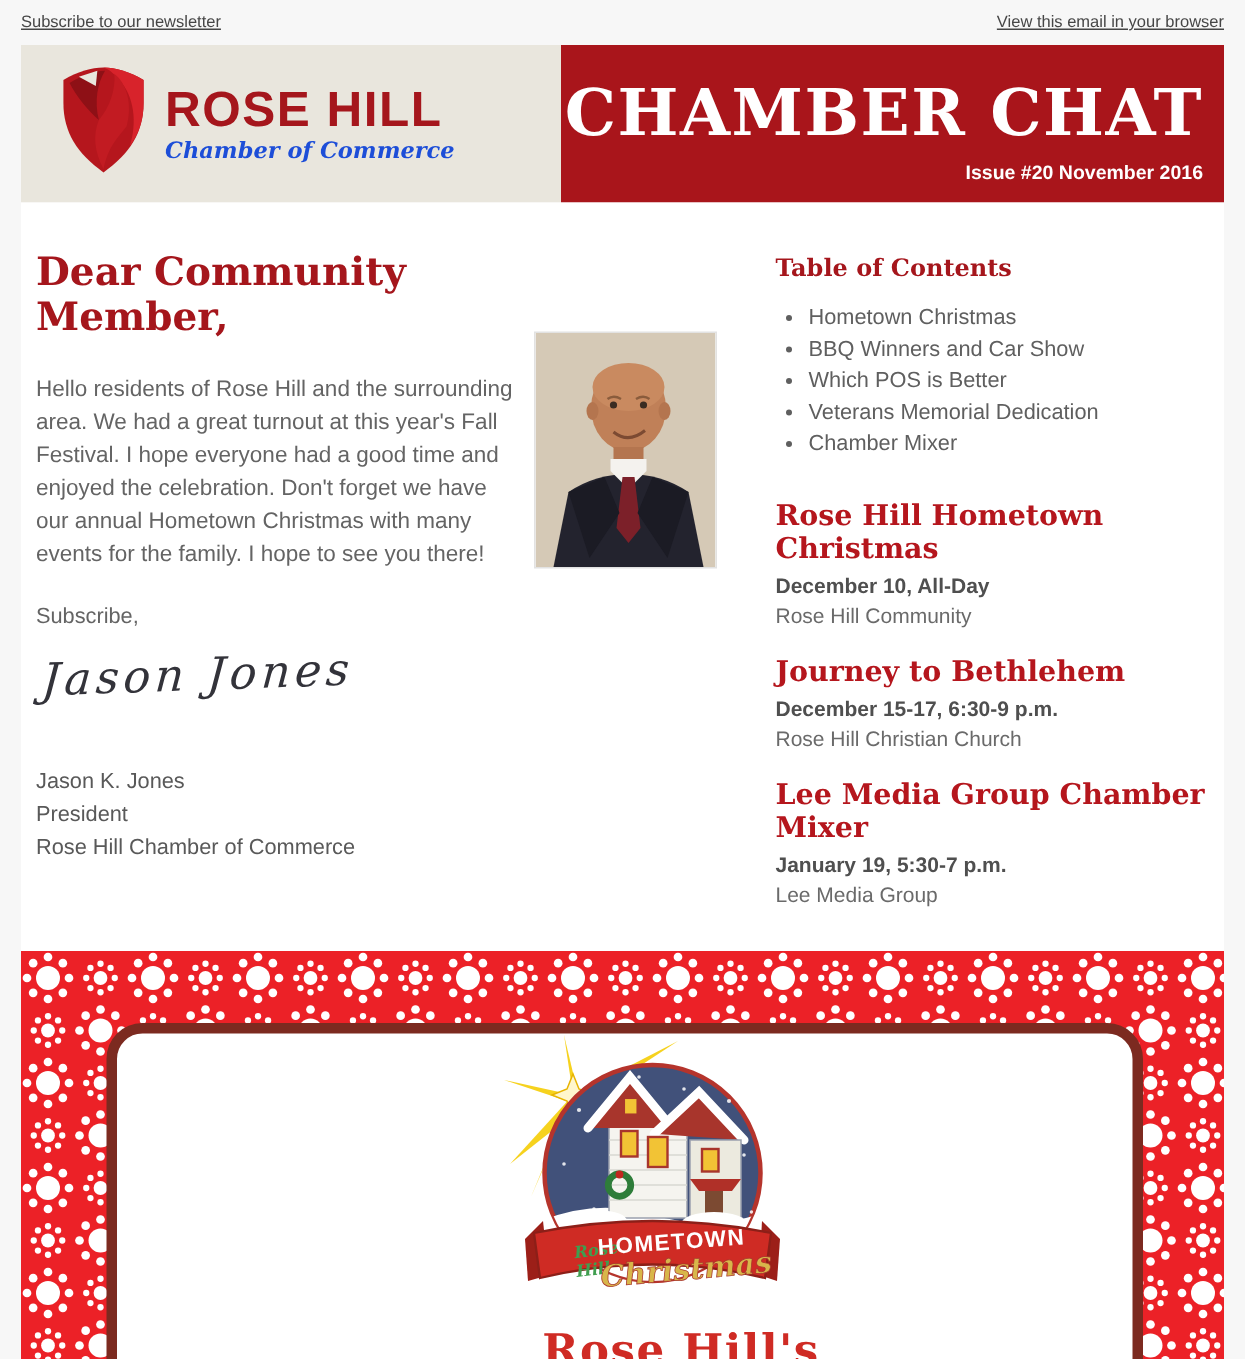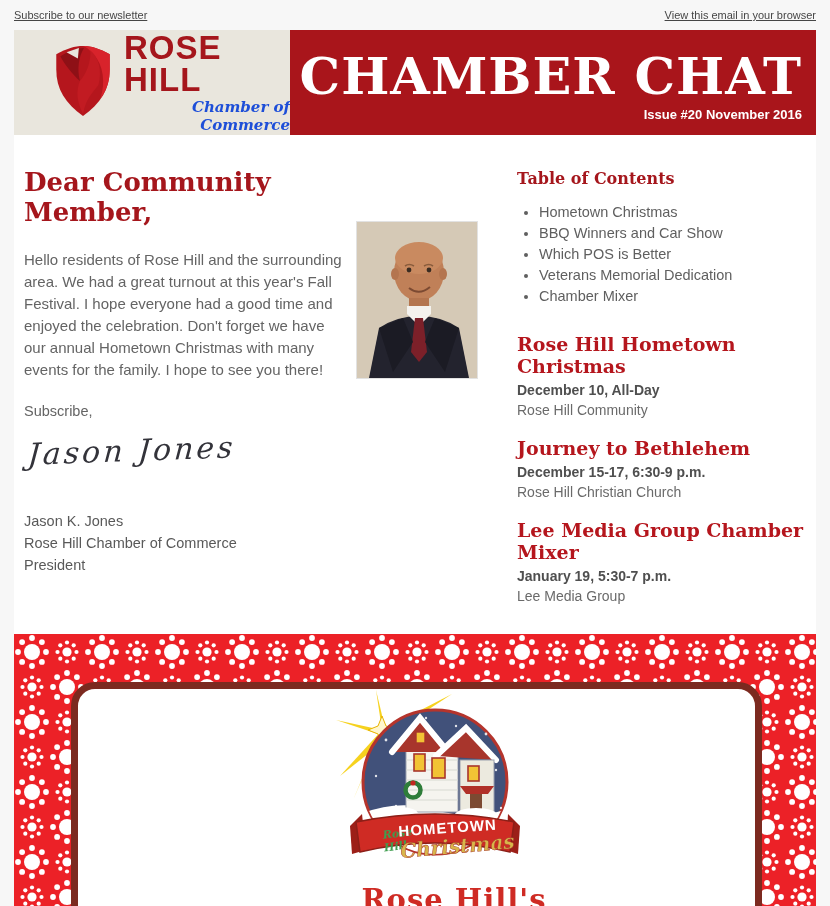--- a/index.html
+++ b/index.html
@@ -16,40 +16,40 @@
     height:30px; padding:0 14px;
     display:flex; justify-content:space-between; align-items:center;
   }
   .topbar a {
     font-size:11px; color:#464646; text-decoration:underline; cursor:pointer;
   }
 
   
   .header { margin:0 14px; height:105px; display:flex; }
   .header-left {
-    width:276px; background:#e9e6dd;
-    display:flex; align-items:center; padding-left:38px;
+    width:360px; background:#e9e6dd;
+    display:flex; align-items:center; padding-left:24px;
   }
   .brand-text { margin-left:10px; }
   .brand-name {
     font-family:"Liberation Sans", sans-serif; font-weight:bold;
     font-size:33px; letter-spacing:1px; color:#a5161c; line-height:32px;
   }
   .brand-tagline {
     font-family:"DejaVu Serif", serif; font-style:italic; font-weight:bold;
     font-size:15px; color:#1d4ed8; text-align:right; margin-top:2px;
   }
   .header-right {
     flex:1; background:#a9151b; color:#ffffff;
     display:flex; flex-direction:column; align-items:flex-end; justify-content:center;
     padding-right:14px;
   }
   .chat-title {
     font-family:"DejaVu Serif", serif; font-weight:bold;
-    font-size:51px; line-height:46px; letter-spacing:1px; margin-top:10px;
+    font-size:43px; line-height:46px; letter-spacing:1px; margin-top:10px;
   }
   .issue-line { font-size:13px; font-weight:bold; margin-top:8px; }
 
   
   .main { margin:0 14px; height:499px; background:#ffffff; position:relative; }
 
   .col-left { position:absolute; left:10px; top:32px; width:324px; }
   .greeting {
     font-family:"DejaVu Serif", serif; font-weight:bold;
     font-size:26px; color:#a5161c; margin-bottom:22px;
@@ -133,22 +133,22 @@
 
   <div class="main">
 
     <div class="col-left">
       <div class="greeting">Dear Community Member,</div>
       <p class="letter-body">Hello residents of Rose Hill and the surrounding area. We had a great turnout at this year's Fall Festival. I hope everyone had a good time and enjoyed the celebration. Don't forget we have our annual Hometown Christmas with many events for the family. I hope to see you there!</p>
       <div class="closing">Subscribe,</div>
       <div class="signature">Jason Jones</div>
       <div class="sender">
         <div>Jason K. Jones</div>
+        <div>President</div>
         <div>Rose Hill Chamber of Commerce</div>
-        <div>President</div>
       </div>
     </div>
 
     <div class="photo">
       <svg width="120" height="156" viewBox="0 0 120 156">
         <rect width="120" height="156" fill="#d9cdbb"></rect>
         <rect width="120" height="156" fill="#cfc2ae" opacity="0.35"></rect>
         <ellipse cx="62" cy="50" rx="25" ry="29" fill="#c08058"></ellipse>
         <ellipse cx="62" cy="36" rx="24" ry="16" fill="#c98a60"></ellipse>
         <ellipse cx="38" cy="52" rx="4" ry="6" fill="#b4754f"></ellipse>

